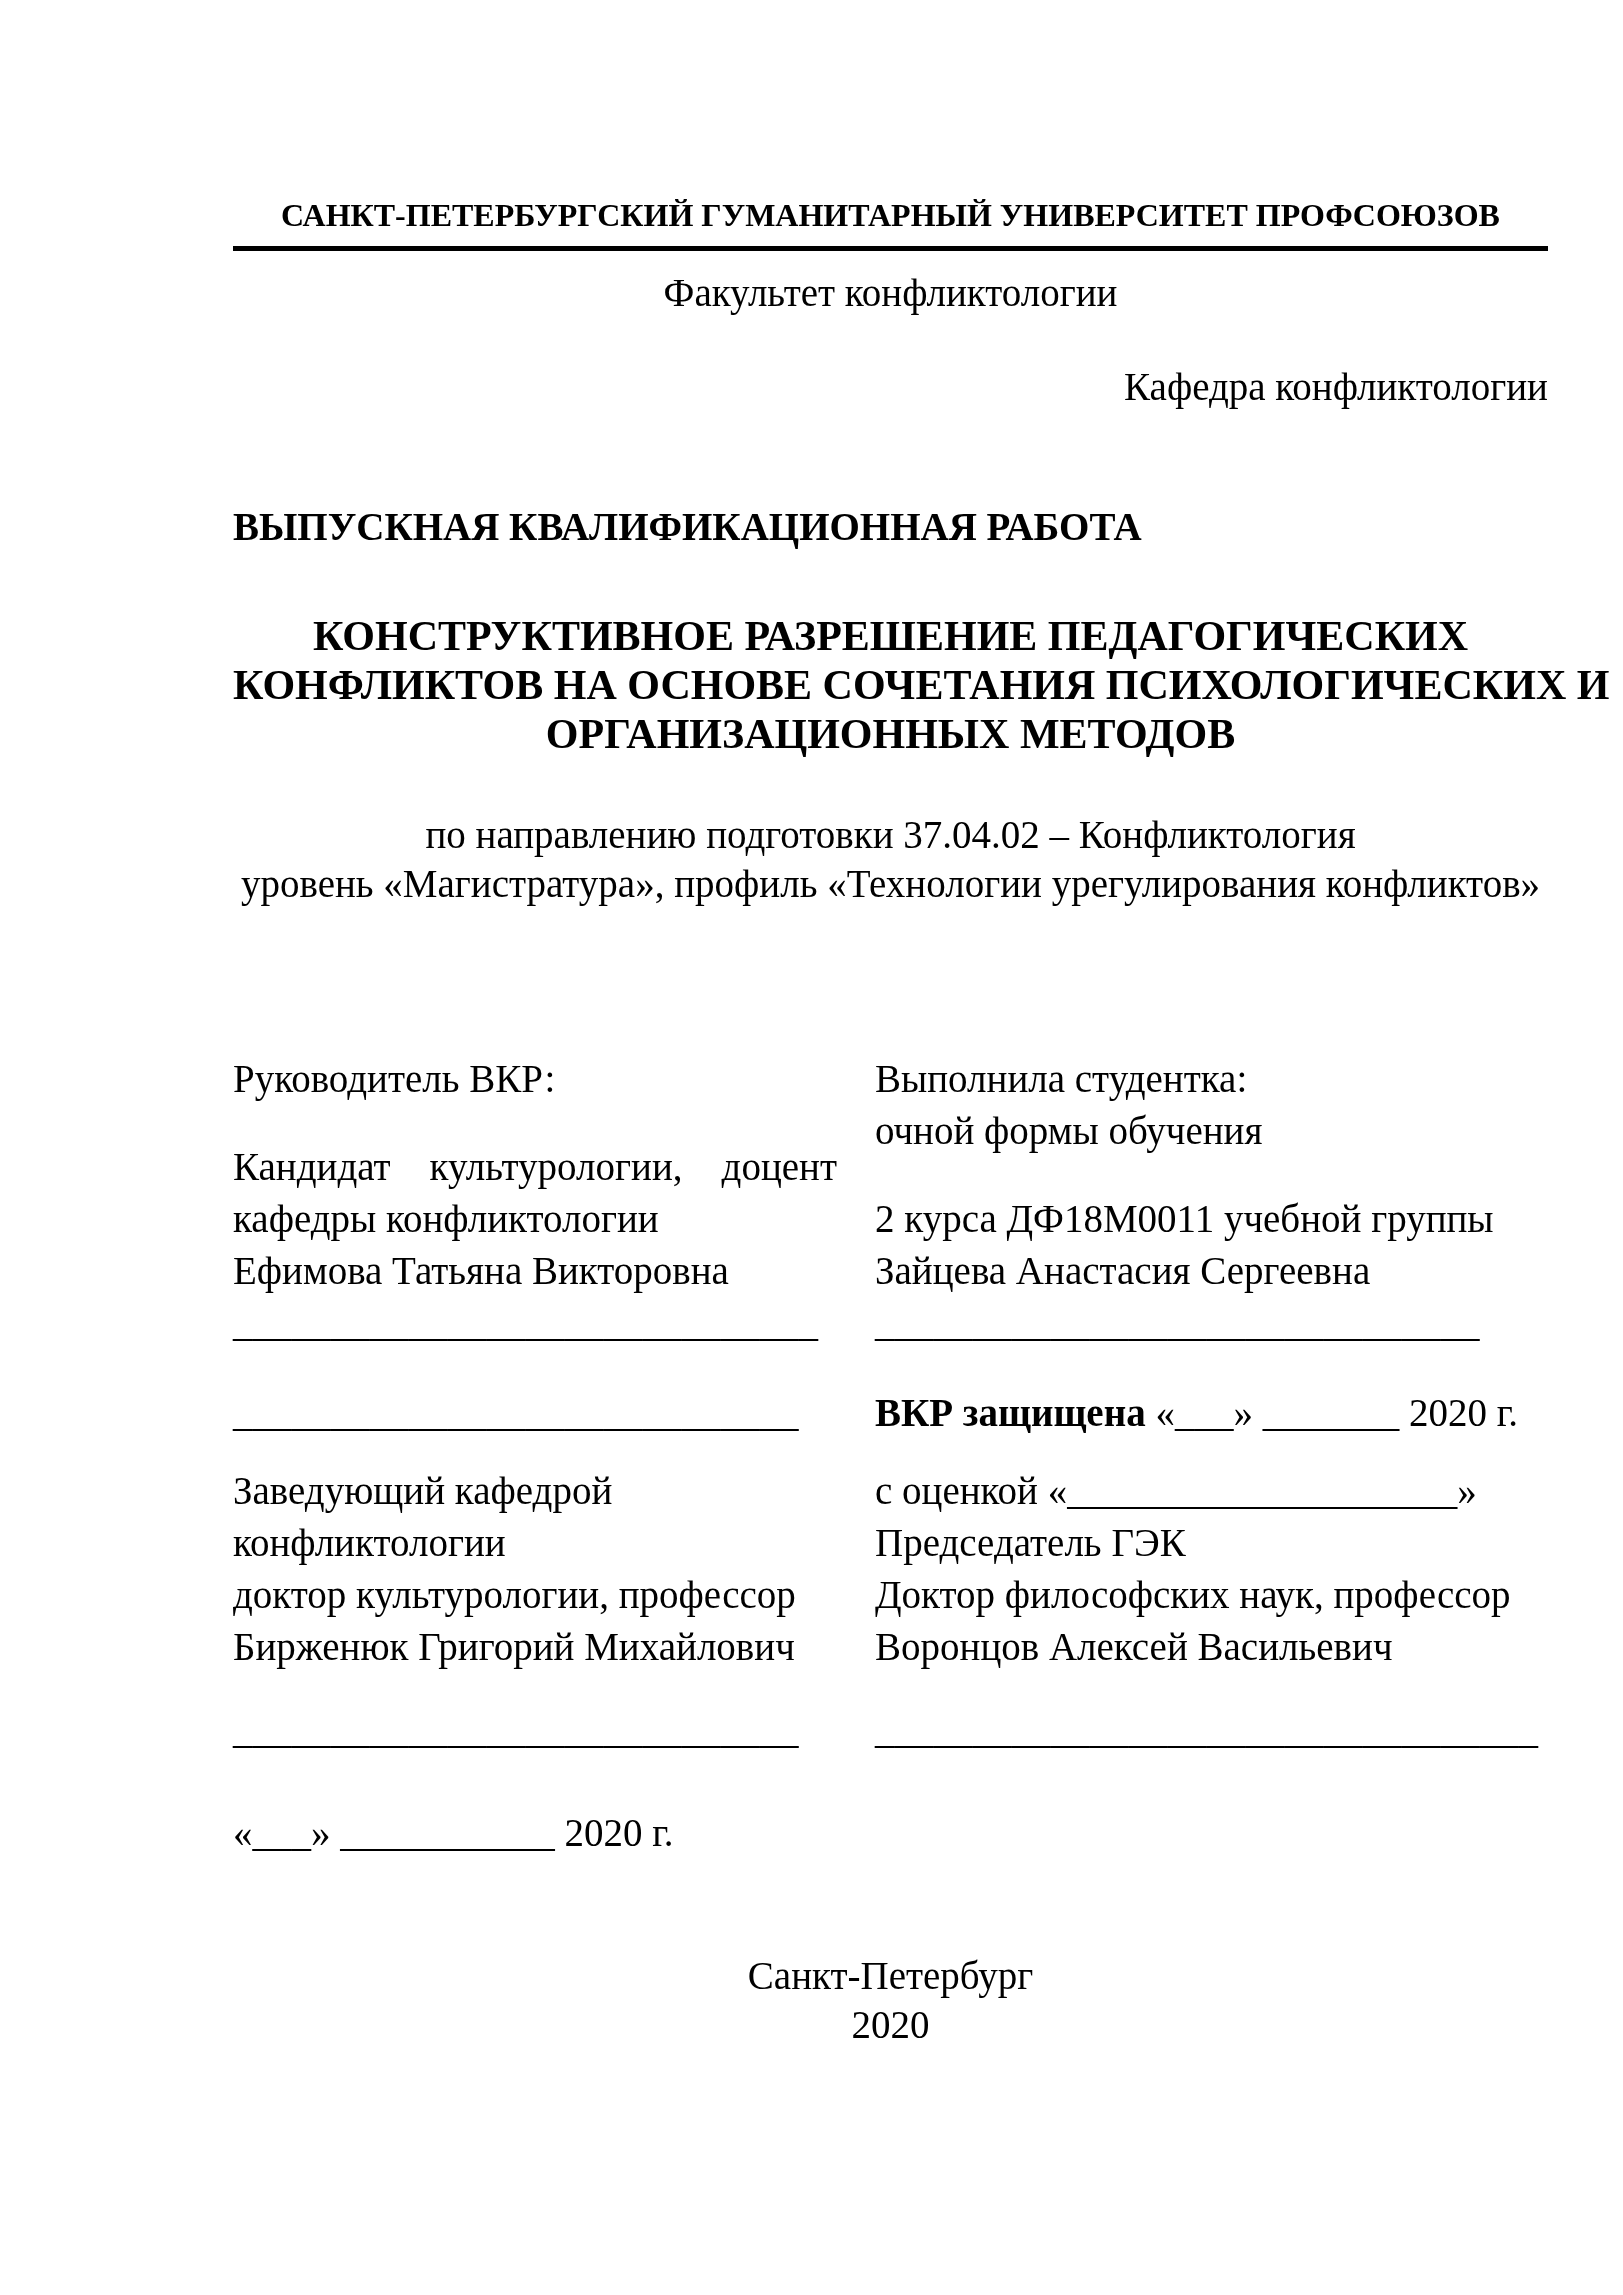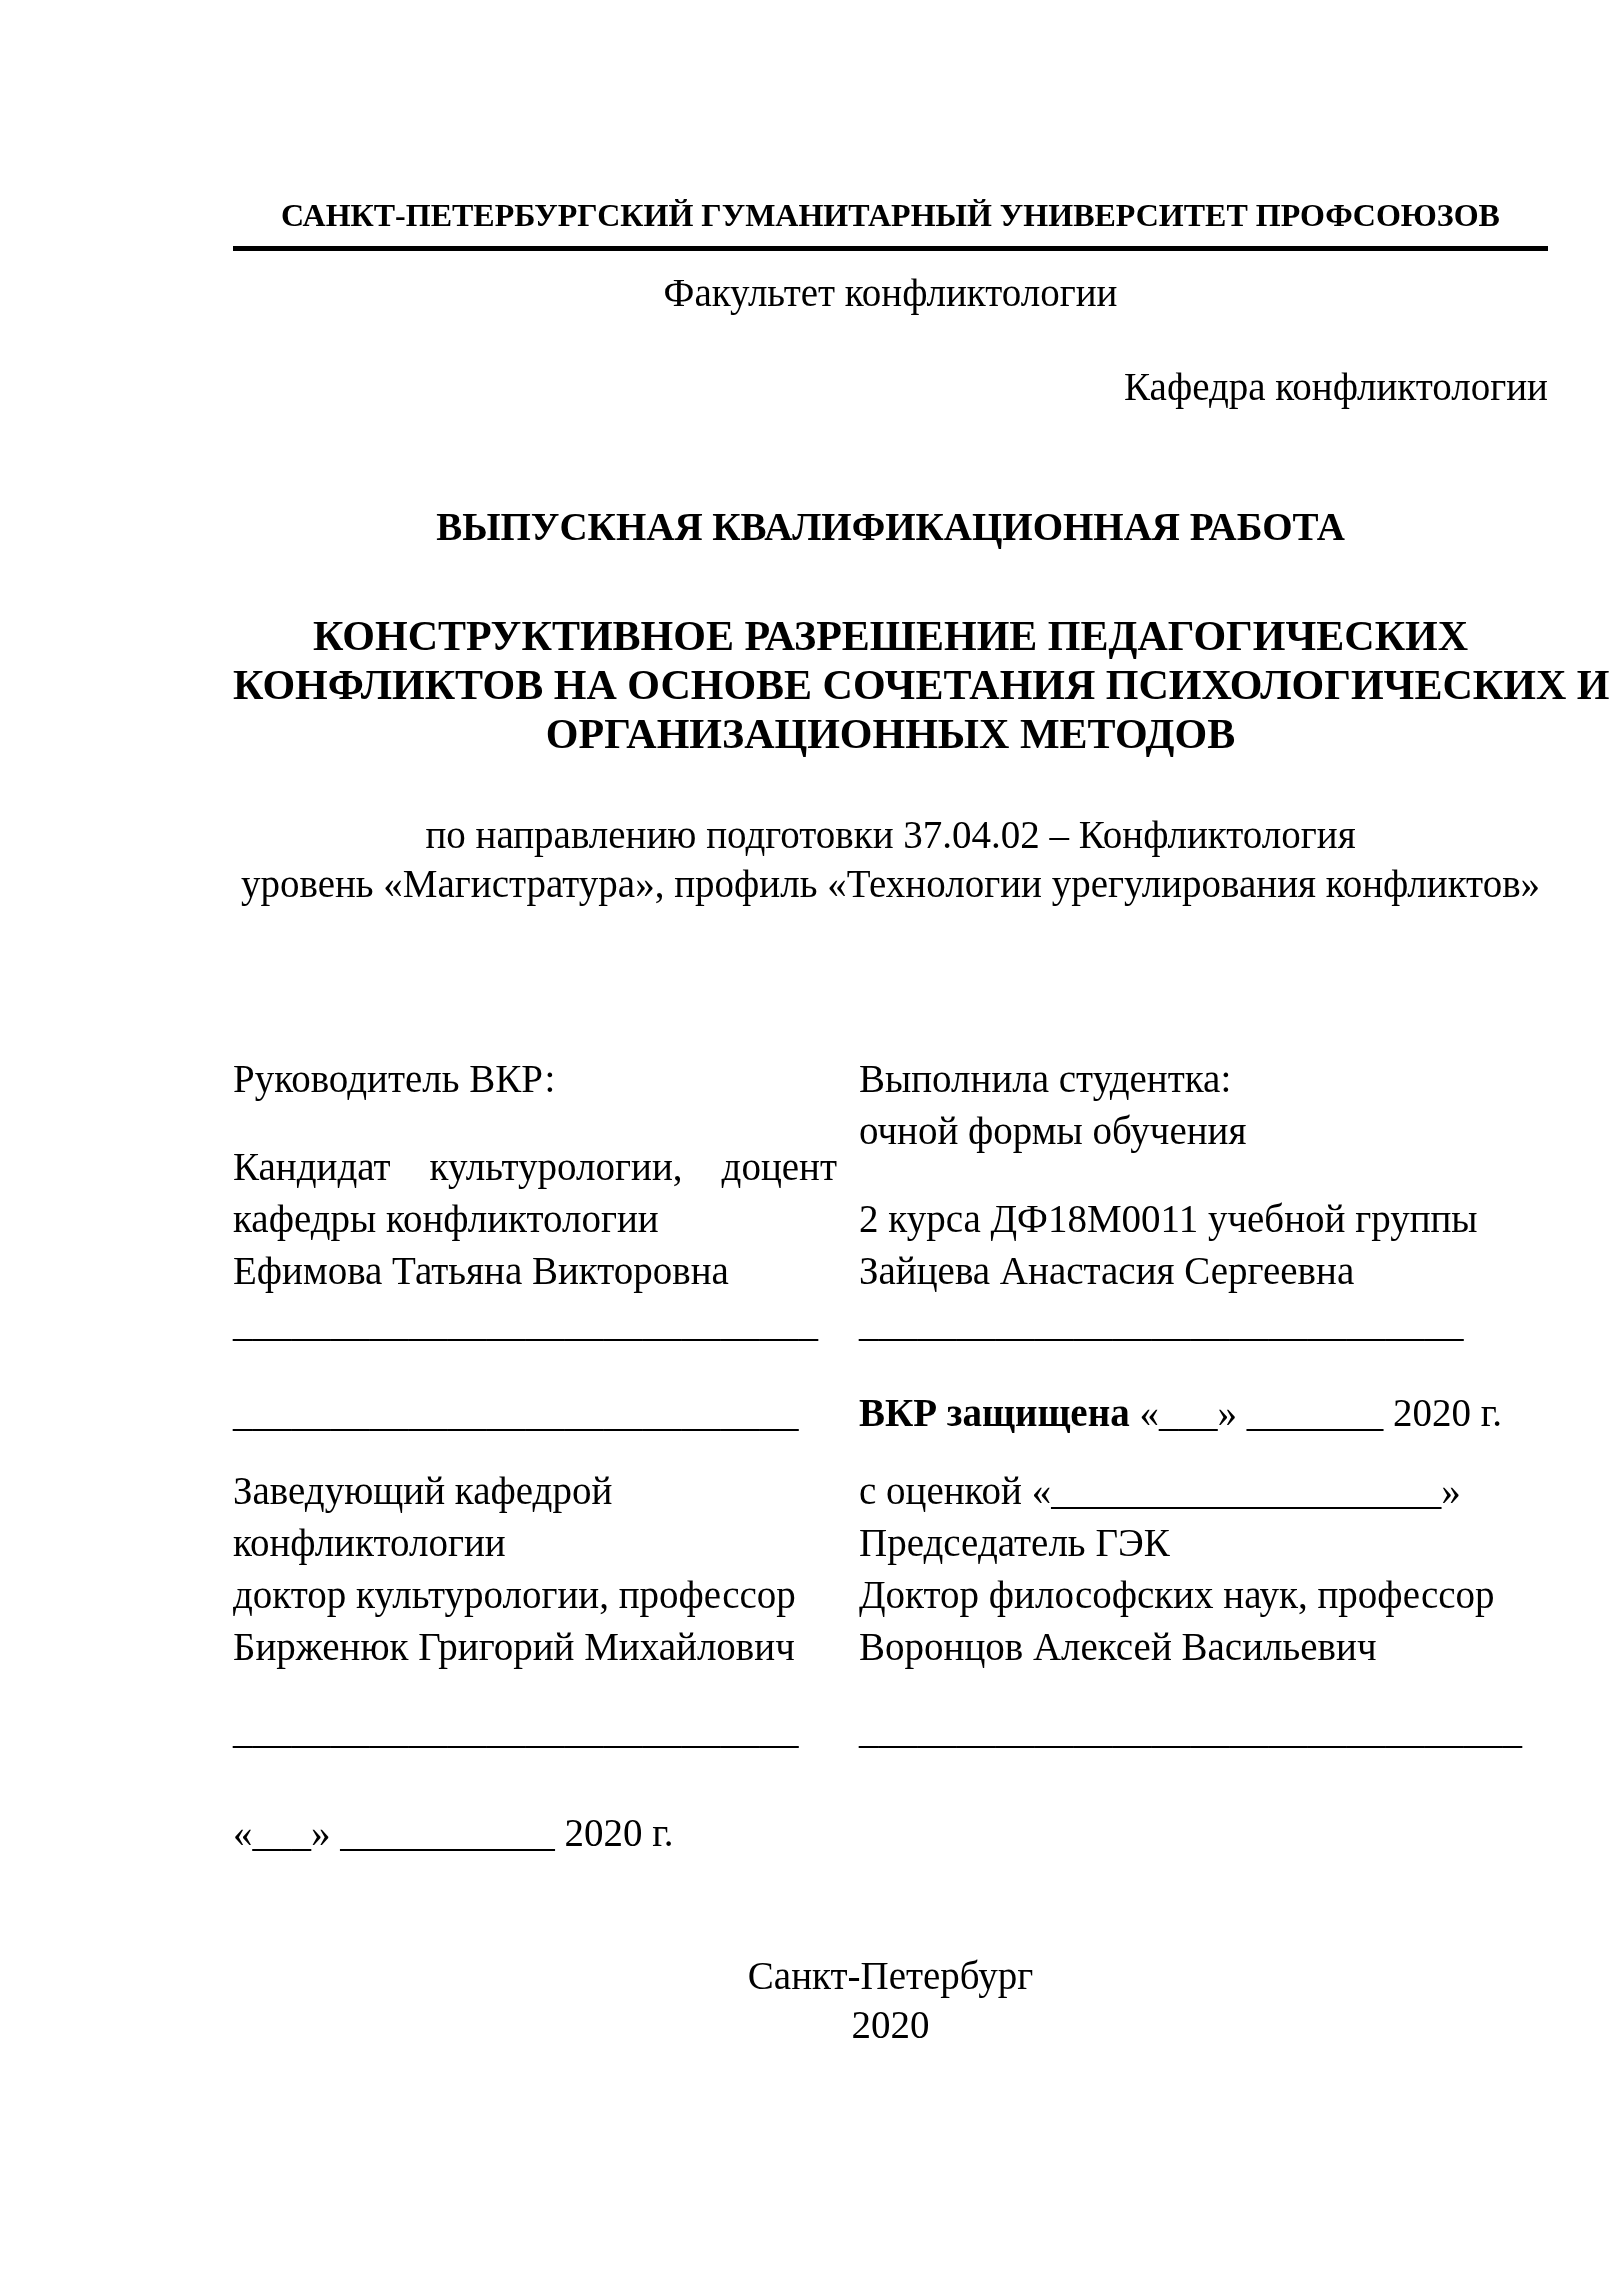--- a/index.html
+++ b/index.html
@@ -32,21 +32,20 @@
   .faculty {
     text-align: center;
     margin-top: 17.3px;
   }
   .dept {
     text-align: right;
     margin-top: 45px;
   }
   .worktype {
     font-weight: bold;
-    text-align: center;
     margin-top: 91px;
   }
   .title {
     font-weight: bold;
     text-align: center;
     margin-top: 61px;
     font-size: 42px;
     line-height: 49px;
     white-space: nowrap;
   }
@@ -55,21 +54,21 @@
     margin-top: 51px;
     line-height: 49px;
   }
   .sig {
     margin-top: 145px;
     line-height: 52px;
   }
   .sig-row {
     display: grid;
     grid-template-columns: 604px 1fr;
-    column-gap: 22px;
+    column-gap: 38px;
   }
   .row-u2 { margin-top: 38px; }
   .row-head { margin-top: 26px; }
   .row-u3 { margin-top: 31px; }
   .just {
     text-align: justify;
     text-align-last: justify;
     margin-top: 36px;
   }
   .nowrap { white-space: nowrap; }

